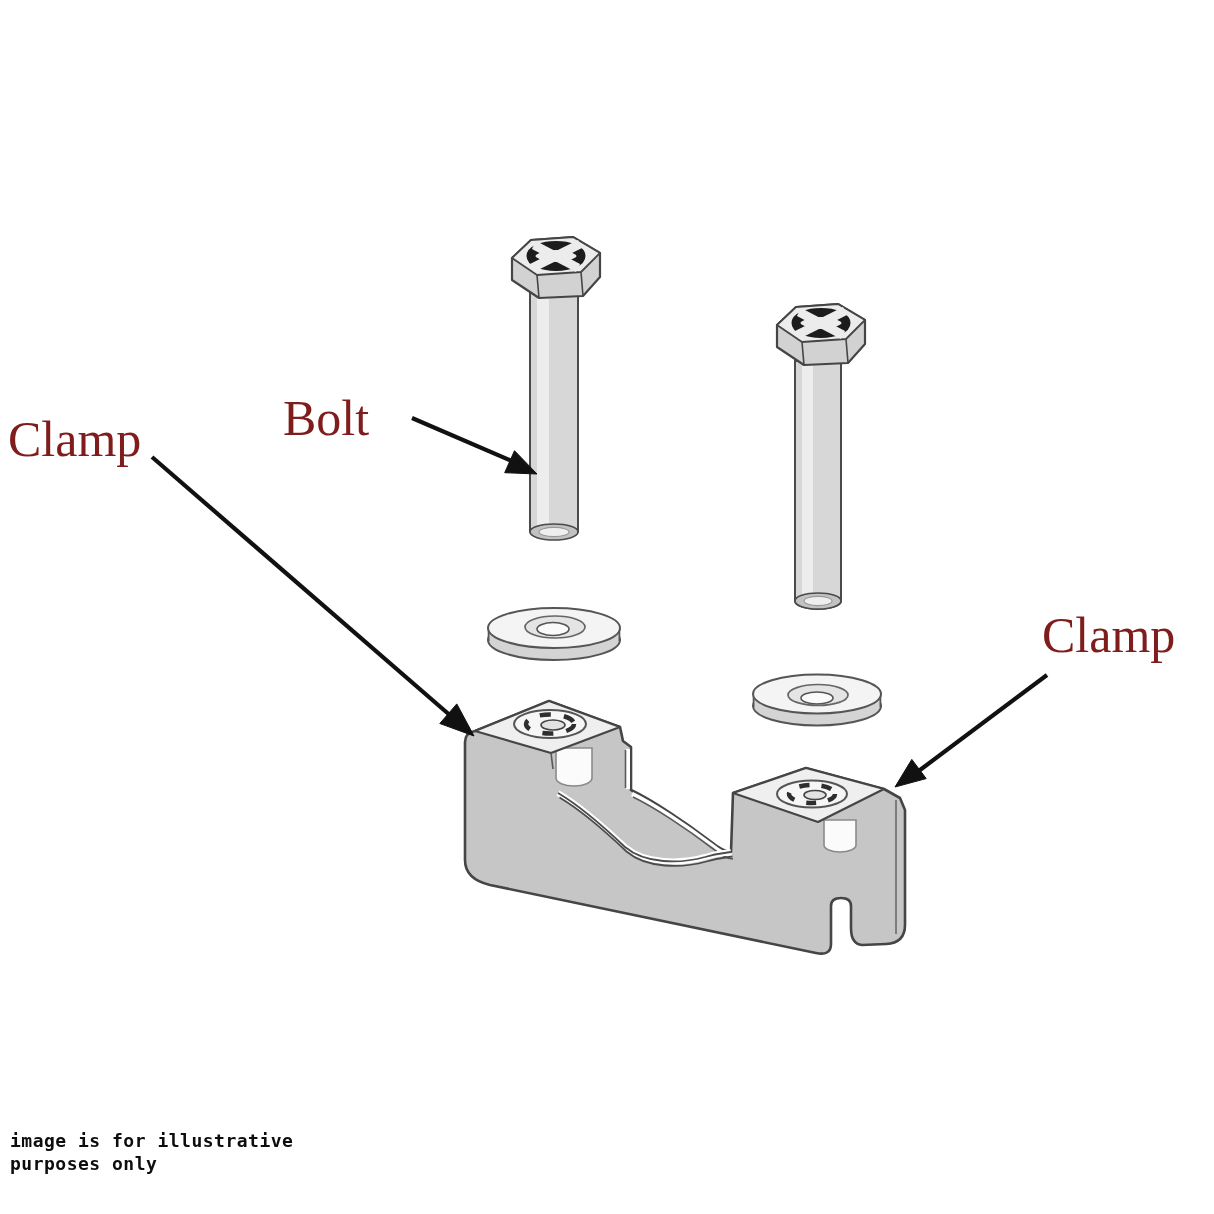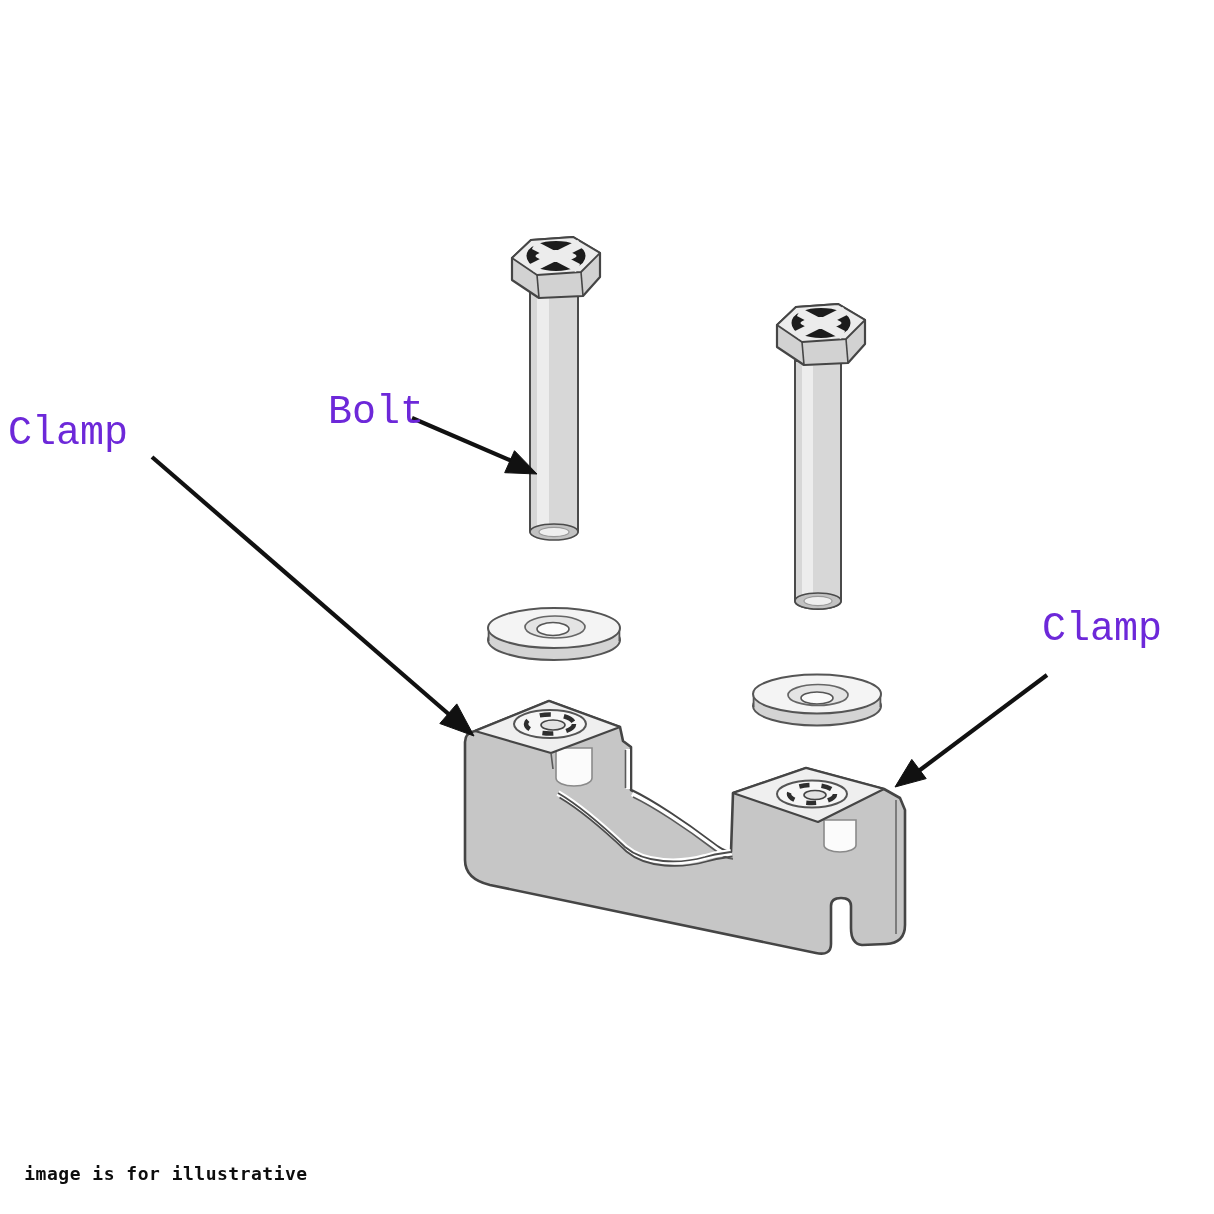--- a/index.html
+++ b/index.html
@@ -2,30 +2,30 @@
 <html><head>
 <meta charset="utf-8">
 <style>
   html,body{margin:0;padding:0;}
   body{
     width:1214px;height:1214px;position:relative;background:#ffffff;overflow:hidden;
     font-family:"Liberation Serif","DejaVu Serif",serif;
   }
   #canvas{position:absolute;left:0;top:0;width:1214px;height:1214px;}
   .part-label{
-    position:absolute;color:#6d28d9;font-size:40px;line-height:1;
-    font-family:Liberation Mono, monospace;white-space:nowrap;
+    position:absolute;color:#7f1d1d;font-size:50px;line-height:1;
+    font-family:Liberation Serif, serif;white-space:nowrap;
   }
   #label-clamp{left:8px;top:414px;}
-  #label-bolt{left:283px;top:393px;margin-left:45px;}
+  #label-bolt{left:283px;top:393px;}
   #label-washer{left:1042px;top:610px;}
   #disclaimer{
-    position:absolute;left:10px;top:1129px;width:312px;text-align:center;
+    position:absolute;left:10px;top:1129px;width:312px;
     font-family:"DejaVu Sans Mono",monospace;font-weight:bold;font-size:18px;
-    line-height:23px;letter-spacing:0.5px;color:#0d0d0d;margin-top:33px;
+    line-height:23px;letter-spacing:0.5px;color:#0d0d0d;
   }
 </style>
 </head>
 <body>
 
 <svg id="canvas" viewBox="0 0 1214 1214" xmlns="http://www.w3.org/2000/svg">
 
   <g>
 
     <path d="M 475,731 L 549,701 L 620,727 L 623,741 L 631,747 L 631,790
@@ -154,13 +154,14 @@
 </svg>
 
 <div id="label-clamp" class="part-label">Clamp</div>
 
 <div id="label-bolt" class="part-label">Bolt</div>
 
 <div id="label-washer" class="part-label">Clamp</div>
 
 <div id="disclaimer">
   <div>image is for illustrative</div>
+  <div>purposes only</div>
 </div>
 
 </body></html>

